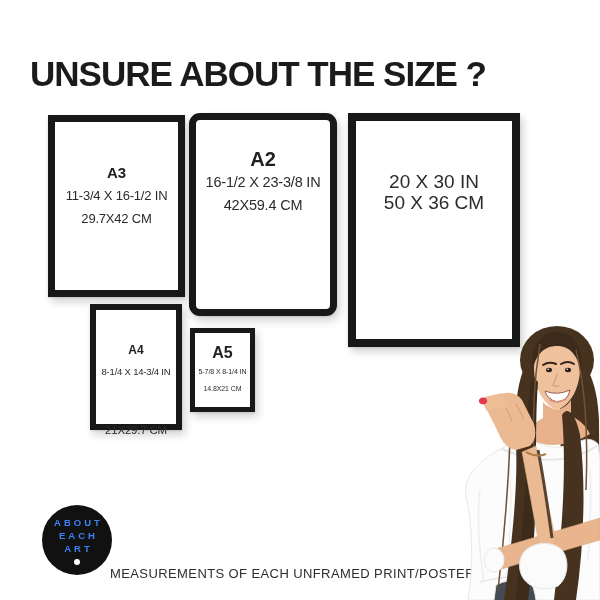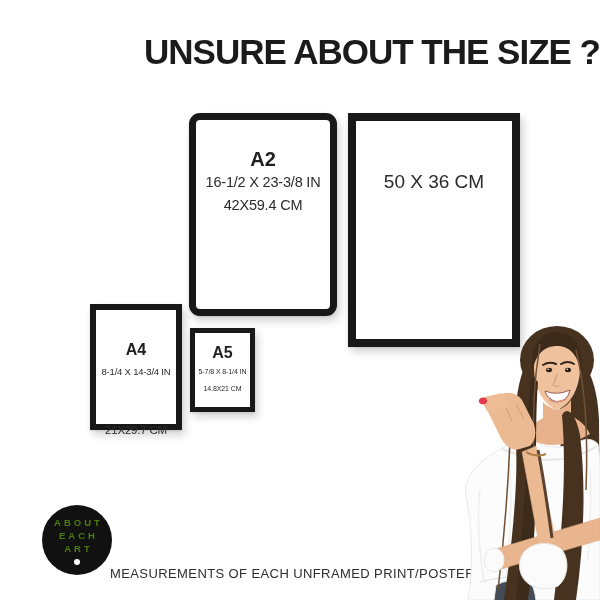--- a/index.html
+++ b/index.html
@@ -2,21 +2,21 @@
 <html><head>
 <meta charset="utf-8">
 <style>
   html,body { margin:0; padding:0; background:#ffffff; }
   #stage {
     position:relative; width:600px; height:600px; overflow:hidden;
     background:#ffffff; font-family:"Liberation Sans", sans-serif; color:#1d1d1d;
   }
   
   .title {
-    position:absolute; top:32px; left:30px; right:0; text-align:right;
+    position:absolute; top:54px; left:30px; right:0; text-align:left;
     font-size:35px; font-weight:700; letter-spacing:-1px; color:#1b1b1b;
     white-space:nowrap;
   }
   
   .frame {
     position:absolute; box-sizing:border-box; background:#ffffff;
     border-style:solid; border-color:#181818;
     box-shadow: 3px 5px 8px rgba(40,40,40,.20), 0 1px 2px rgba(0,0,0,.10);
     display:flex; flex-direction:column; align-items:center; text-align:center;
   }
@@ -29,34 +29,34 @@
   #frame-a3 .f-line  { font-size:13px; line-height:23px; letter-spacing:-0.2px; }
 
   #frame-a2   { left:189px; top:113px; width:148px; height:203px; border-width:7px; padding-top:27px;border-radius:11px; }
   #frame-a2 .f-label { font-size:20px; line-height:24px; }
   #frame-a2 .f-line  { font-size:14.5px; line-height:23px; letter-spacing:-0.2px; }
 
   #frame-2030 { left:348px; top:113px; width:172px; height:234px; border-width:8px; padding-top:50px; }
   #frame-2030 .f-line { font-size:19px; line-height:21px; }
 
   #frame-a4   { left:90px;  top:304px; width:92px;  height:126px; border-width:6px; padding-top:29px; }
-  #frame-a4 .f-label { font-size:16px; line-height:22px; }
+  #frame-a4 .f-label { font-size:12px; line-height:22px; }
   #frame-a4 .f-line  { font-size:9.5px; line-height:22px; letter-spacing:-0.2px; }
   #frame-a4 .f-line.cm { font-size:11.5px;margin-top:36px; }
 
   #frame-a5   { left:190px; top:328px; width:65px;  height:84px;  border-width:5px; padding-top:10px;text-align:right; }
   #frame-a5 .f-label { font-size:16px; line-height:20px; }
   #frame-a5 .f-line  { font-size:7px; line-height:17px; letter-spacing:-0.1px; }
 
   
   .logo {
     position:absolute; left:42px; top:505px; width:70px; height:70px;
     background:#111111; border-radius:50%;
     display:flex; flex-direction:column; align-items:center; justify-content:center;
-    color:#4d7c0f; text-align:center;
+    color:#3b82f6; text-align:center;
   }
   .logo .l-line {
     font-size:9.5px; font-weight:700; letter-spacing:3px; text-indent:3px;
     line-height:13px; white-space:nowrap;
   }
   .logo .l-dot { width:6px; height:6px; border-radius:50%; background:#ffffff; margin-top:4px; }
 
   
   .caption {
     position:absolute; left:110px; top:566px; width:335px; text-align:center;
@@ -66,29 +66,35 @@
   
   .woman { position:absolute; left:440px; top:320px; width:160px; height:280px; }
 </style>
 </head>
 <body>
 
 <div id="stage">
 
   <div class="title">UNSURE ABOUT THE SIZE ?</div>
 
+  <div class="frame" id="frame-a3">
+    <div class="f-label">A3</div>
+    <div class="f-line">11-3/4 X 16-1/2 IN</div>
+    <div class="f-line">29.7X42 CM</div>
+  </div>
 
   <div class="frame" id="frame-a2">
     <div class="f-label">A2</div>
     <div class="f-line">16-1/2 X 23-3/8 IN</div>
     <div class="f-line">42X59.4 CM</div>
   </div>
 
   <div class="frame" id="frame-2030">
 
+    <div class="f-line">20 X 30 IN</div>
     <div class="f-line">50 X 36 CM</div>
   </div>
 
   <div class="frame" id="frame-a4">
     <div class="f-label">A4</div>
     <div class="f-line">8-1/4 X 14-3/4 IN</div>
     <div class="f-line cm">21X29.7 CM</div>
   </div>
 
   <div class="frame" id="frame-a5">

